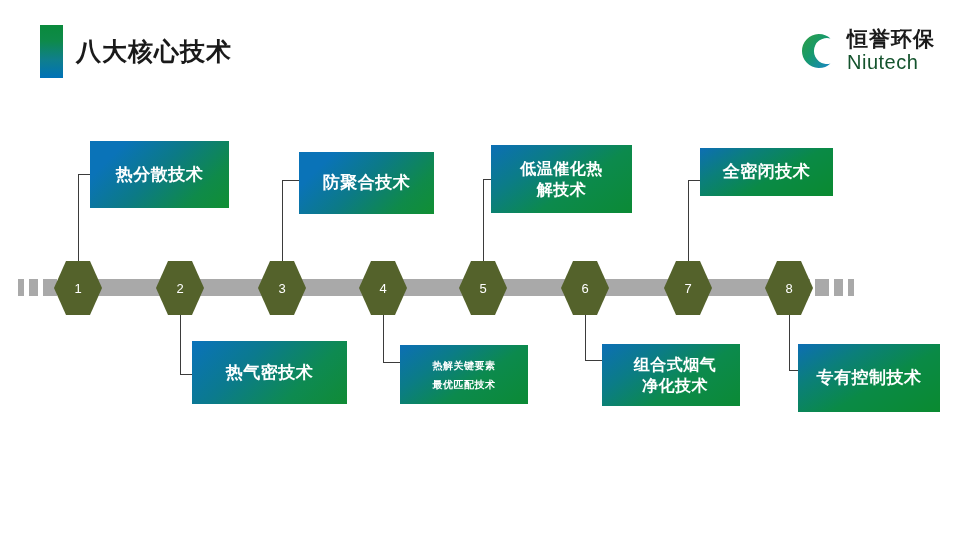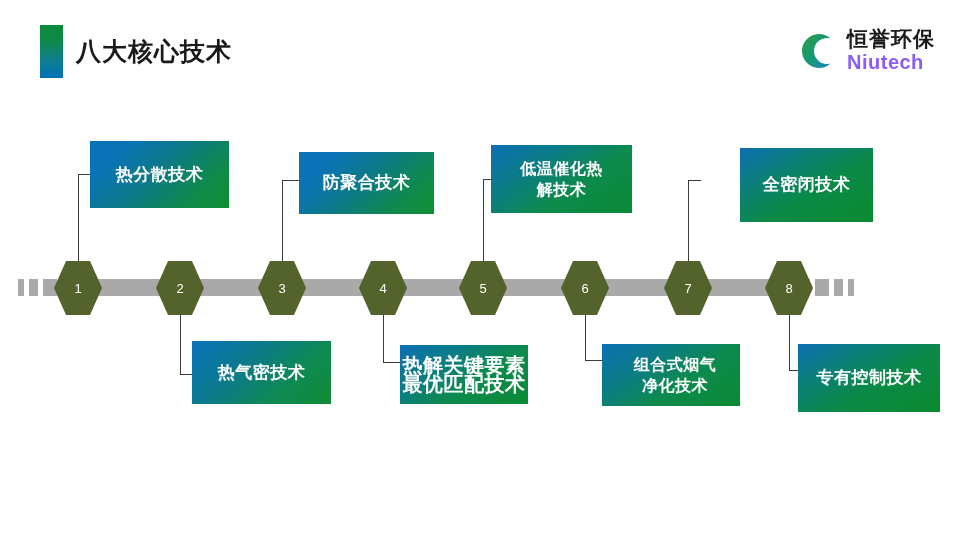--- a/index.html
+++ b/index.html
@@ -67,22 +67,22 @@
     color: #1b1b1b;
     letter-spacing: 1px;
     line-height: 24px;
     white-space: nowrap;
   }
   .logo-en {
     position: absolute;
     left: 52px;
     top: 26px;
     font-size: 20px;
-    font-weight: bold;
-    color: #8b5cf6;
+    font-weight: normal;
+    color: #14532d;
     letter-spacing: 0.5px;
     line-height: 22px;
     white-space: nowrap;
   }
 
   
   .rail {
     position: absolute;
     left: 62px;
     top: 279px;
@@ -146,21 +146,21 @@
     display: block;
     width: 100%;
     white-space: pre-line;
   }
   .grad-a { background: linear-gradient(135deg, #0a73b8 0%, #0a73b8 18%, #0c7a86 48%, #0f8a4a 78%, #118f33 100%); }
   .grad-b { background: linear-gradient(135deg, #0a72bb 0%, #0b7a8e 35%, #0e8a52 70%, #108b35 100%); }
   .grad-c { background: linear-gradient(145deg, #0c6fb5 0%, #0b7c87 30%, #0c8a4d 60%, #0b8a35 100%); }
   .grad-d { background: linear-gradient(150deg, #0d6eb4 0%, #0b7f7a 28%, #0a8a46 58%, #0a8a30 100%); }
   .fs-lg { font-size: 17px; line-height: 22px; }
   .fs-md { font-size: 16px; line-height: 21px; }
-  .fs-sm { font-size: 20px; line-height: 19px; }
+  .fs-sm { font-size: 10px; line-height: 19px; }
 </style>
 </head>
 <body>
 
 <div class="slide">
 
   <div class="title-accent"></div>
   <div class="title-text">八大核心技术</div>
 
   <div class="logo">
@@ -226,21 +226,21 @@
     <span>7</span>
   </div>
   <div class="hex" style="left:765px; top:261px;">
     <span>8</span>
   </div>
 
   <div class="tbox grad-a fs-lg" style="left:90px; top:141px; width:139px; height:67px;">
     <span class="label">热分散技术</span>
   </div>
 
-  <div class="tbox grad-b fs-lg" style="left:192px; top:341px; width:139px; height:63px;">
+  <div class="tbox grad-b fs-lg" style="left:192px; top:341px; width:155px; height:63px;">
     <span class="label">热气密技术</span>
   </div>
 
   <div class="tbox grad-a fs-lg" style="left:299px; top:152px; width:135px; height:62px;">
     <span class="label">防聚合技术</span>
   </div>
 
   <div class="tbox grad-c fs-sm" style="left:400px; top:345px; width:128px; height:59px;">
     <span class="label">热解关键要素
 最优匹配技术</span>
@@ -249,21 +249,21 @@
   <div class="tbox grad-c fs-md" style="left:491px; top:145px; width:141px; height:68px;">
     <span class="label">低温催化热
 解技术</span>
   </div>
 
   <div class="tbox grad-c fs-md" style="left:602px; top:344px; width:130px; height:62px;padding-left:8px;">
     <span class="label">组合式烟气
 净化技术</span>
   </div>
 
-  <div class="tbox grad-d fs-lg" style="left:700px; top:148px; width:133px; height:74px;margin-left:40px;">
+  <div class="tbox grad-d fs-lg" style="left:700px; top:148px; width:133px; height:48px;">
     <span class="label">全密闭技术</span>
   </div>
 
   <div class="tbox grad-d fs-lg" style="left:798px; top:344px; width:142px; height:68px;">
     <span class="label">专有控制技术</span>
   </div>
 
 </div>
 
 </body></html>

